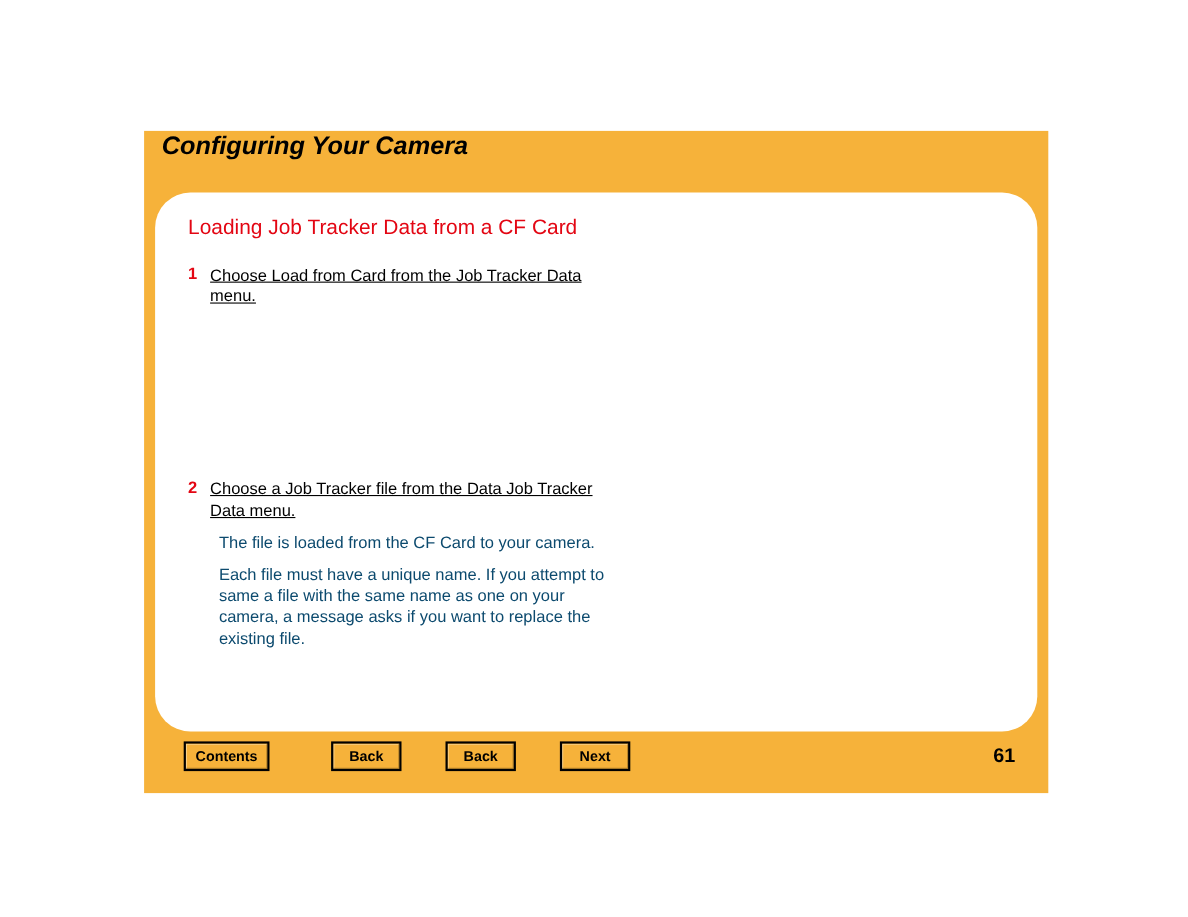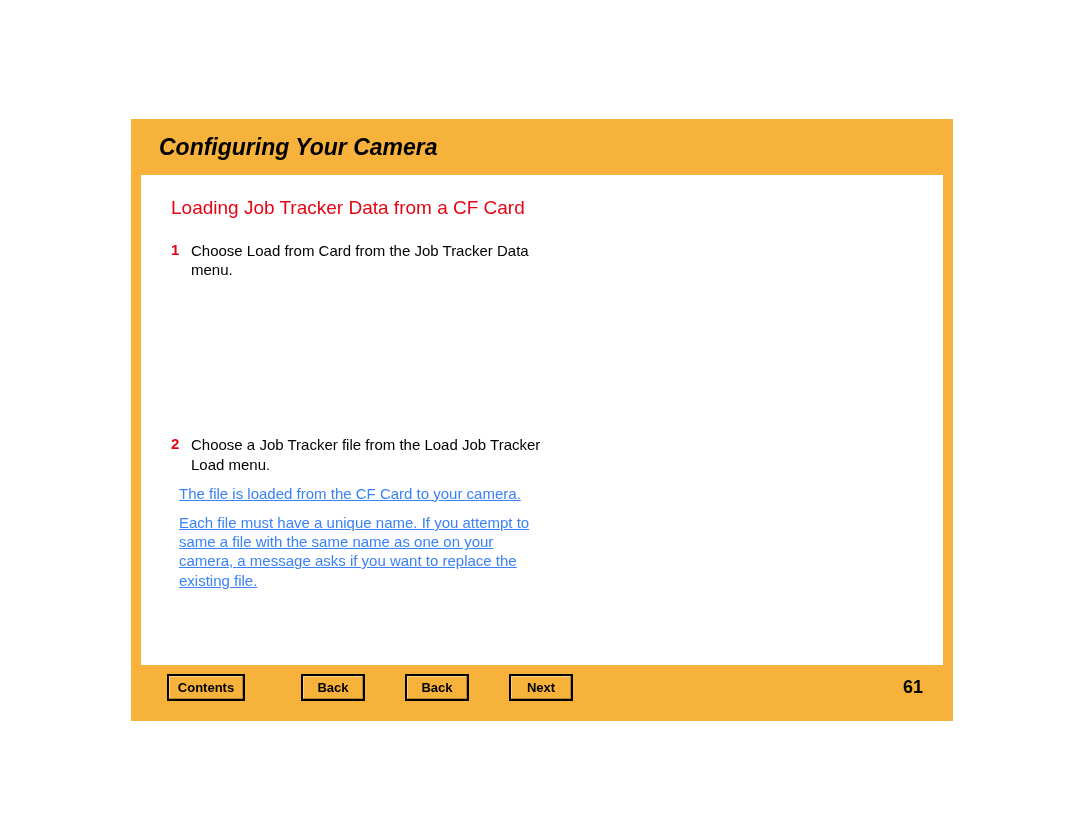--- a/index.html
+++ b/index.html
@@ -14,35 +14,35 @@
     position: absolute;
     left: 131px;
     top: 119px;
     width: 822px;
     height: 602px;
     background: #f6b23a;
   }
   .title-bar {
     height: 56px;
     display: flex;
-    align-items: center;
-    padding-left: 28px;
+    padding-left: 16px;
   }
   .chapter-title {
     font-style: italic;
     font-weight: bold;
     font-size: 23px;
     color: #000;
   }
   .content-area {
     background: #ffffff;
     margin: 0 10px 0 10px;
     height: 490px;
     padding: 22px 30px 20px 30px;
     position: relative;
+    border-radius: 32px;
   }
   .section-heading {
     color: #e30613;
     font-size: 19px;
     font-weight: 400;
     margin-bottom: 22px;
   }
   .step {
     display: flex;
     align-items: flex-start;
@@ -53,29 +53,29 @@
     color: #e30613;
     font-weight: bold;
     font-size: 15px;
     width: 20px;
     flex-shrink: 0;
   }
   .step-text {
     font-size: 15px;
     line-height: 1.28;
     color: #000;
+    text-decoration: underline;
   }
   .para {
     font-size: 15px;
     line-height: 1.28;
-    color: #3b82f6;
+    color: #0c4a6e;
     max-width: 360px;
-    margin-left: 8px;
+    margin-left: 28px;
     margin-top: 10px;
-    text-decoration: underline;
   }
   .gap-large { height: 150px; }
   .footer-bar {
     height: 45px;
     display: flex;
     align-items: center;
     padding: 0 24px 0 36px;
   }
   .nav-button {
     background: #f6b23a;
@@ -115,21 +115,21 @@
 
     <div class="step">
       <div class="step-num">1</div>
       <div class="step-text">Choose Load from Card from the Job Tracker Data menu.</div>
     </div>
 
     <div class="gap-large"></div>
 
     <div class="step">
       <div class="step-num">2</div>
-      <div class="step-text">Choose a Job Tracker file from the Load Job Tracker Load menu.</div>
+      <div class="step-text">Choose a Job Tracker file from the Data Job Tracker Data menu.</div>
     </div>
 
     <div class="para">The file is loaded from the CF Card to your camera.</div>
     <div class="para">Each file must have a unique name. If you attempt to same a file with the same name as one on your camera, a message asks if you want to replace the existing file.</div>
   </div>
 
   <div class="footer-bar">
     <div class="nav-button btn-contents">Contents</div>
     <div class="nav-button btn-back">Back</div>
     <div class="nav-button btn-next">Back</div>

